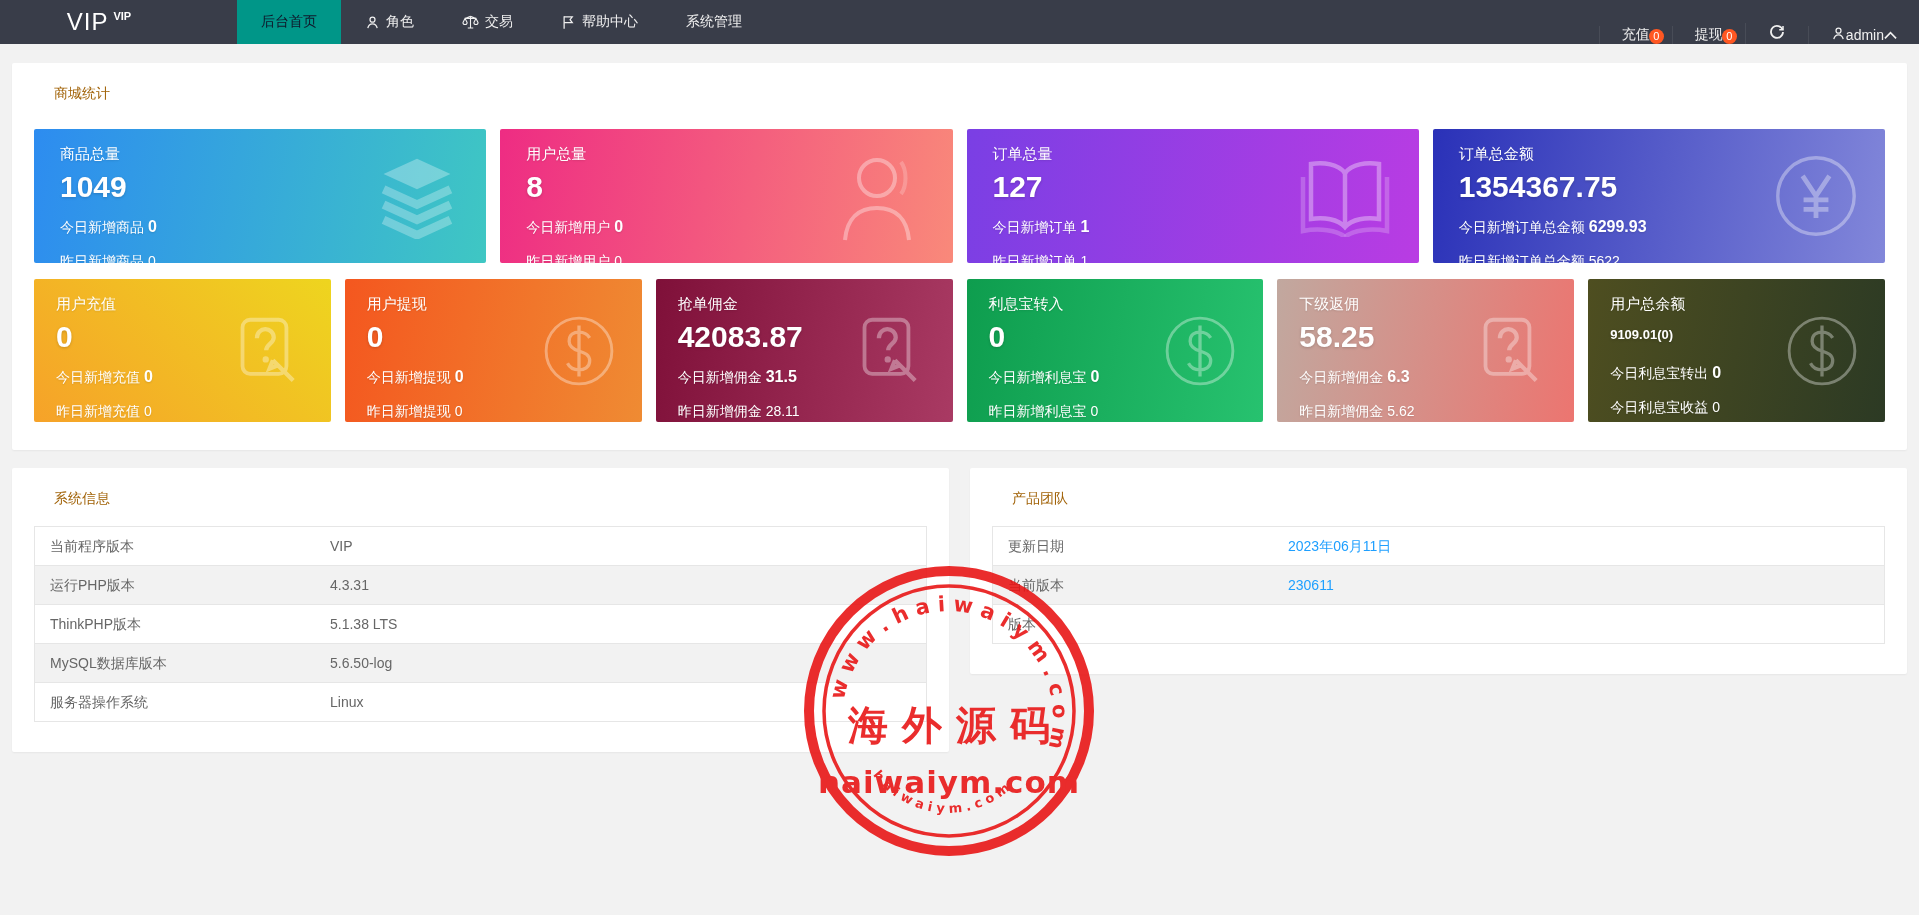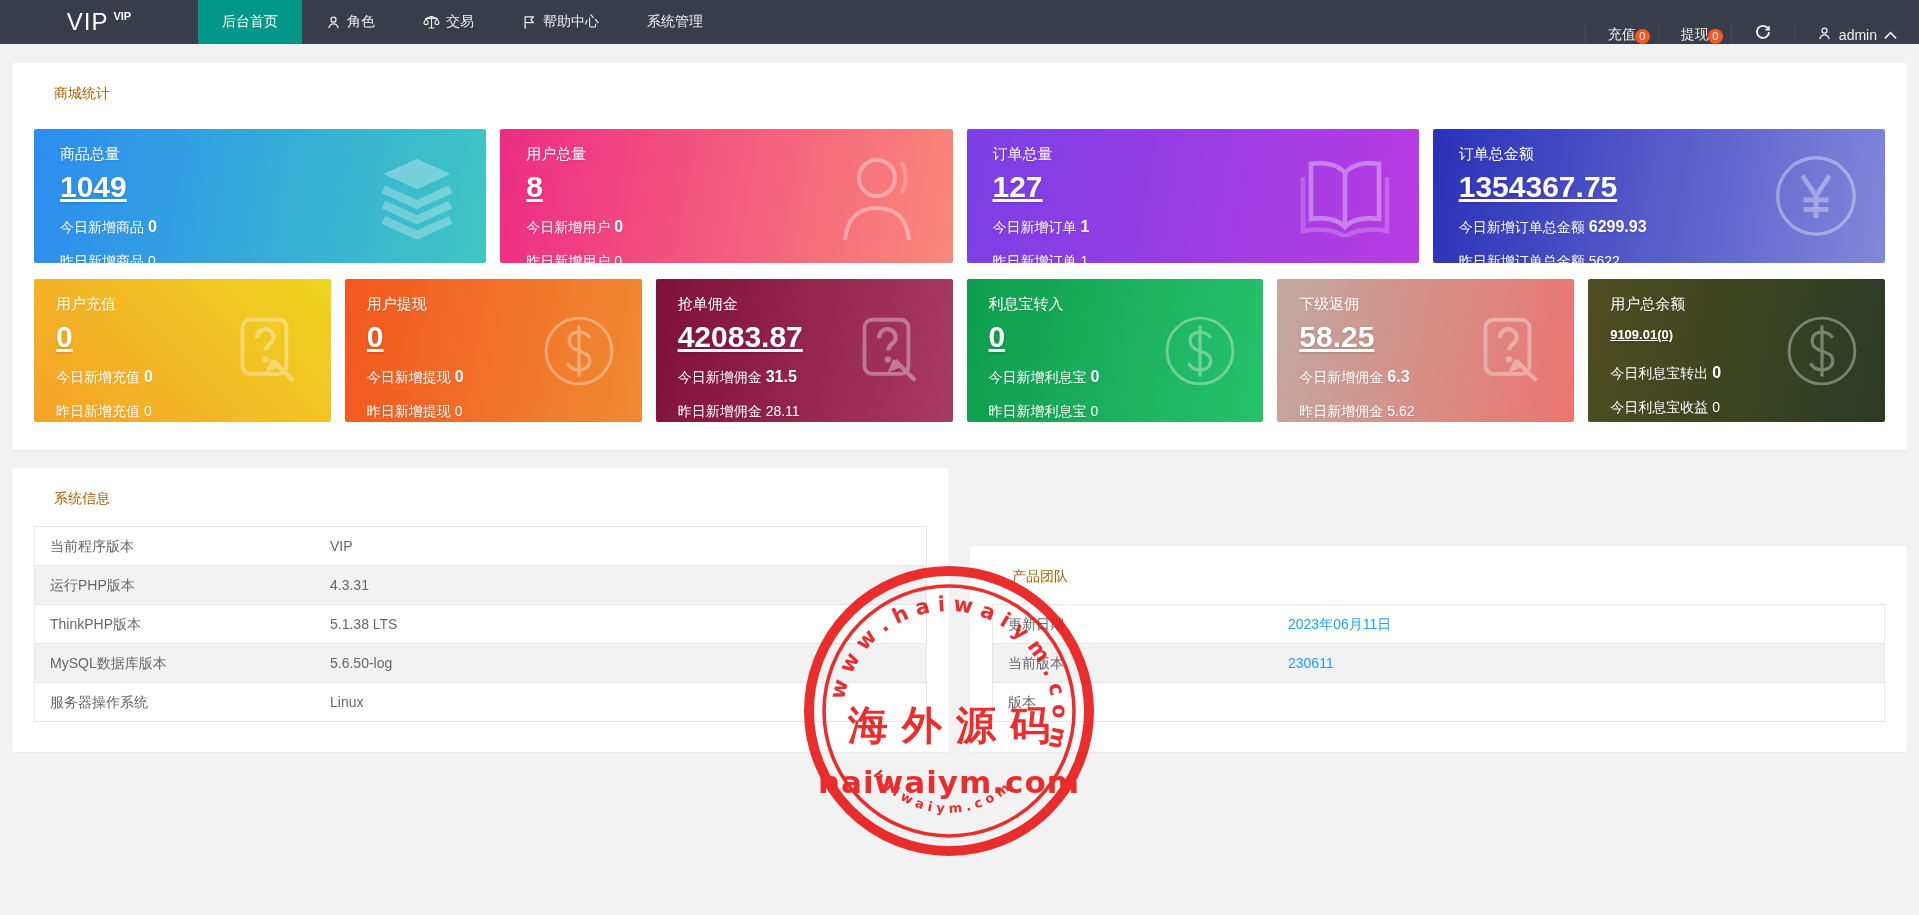--- a/index.html
+++ b/index.html
@@ -6,50 +6,50 @@
   html,body { width:1919px; height:915px; overflow:hidden; }
   body { background:#f2f2f2; font-family:"Liberation Sans","DejaVu Sans",sans-serif; font-size:14px; color:#333; position:relative; }
 
   
   .navbar { height:44px; background:#393D49; display:flex; align-items:stretch; color:#fff; }
   .logo { width:198px; display:flex; align-items:center; justify-content:center; color:#fff; }
   .logo .big { font-size:24px; font-weight:400; letter-spacing:1px; }
   .logo sup { font-size:11px; font-weight:bold; margin-left:5px; position:relative; top:-6px; }
   .nav-left { display:flex; align-items:stretch; }
   .nav-item { display:flex; align-items:center; gap:6px; padding:0 24px; color:#f0f0f0; cursor:pointer; font-size:14px; }
-  .nav-item.active { background:#009688; color:#ffffff; }
+  .nav-item.active { background:#009688; color:#0f172a;margin-left:39px; }
   .nav-item svg { display:block; }
   .nav-right { margin-left:auto; display:flex; align-items:flex-end; }
   .nav-right .nav-cell { position:relative; display:flex; align-items:center; padding:0 22px; border-left:1px solid rgba(255,255,255,.08); cursor:pointer; color:#f0f0f0; }
   .badge { position:absolute; top:3px; right:8px; background:#FF5722; color:#fff; font-size:11px; line-height:15px; min-width:15px; text-align:center; border-radius:8px; padding:0 4px; }
-  .user-cell { gap:7px; }
+  .user-cell { }
 
   
   .panel { background:#fff; border-radius:2px; box-shadow:0 1px 2px rgba(0,0,0,.05); }
   .panel-title { font-size:14px; color:#a16207;margin-left:20px; }
   .stats-panel { margin:19px 12px 0 12px; padding:22px 22px 28px 22px; }
   .stats-panel .panel-title { margin-bottom:26px; }
 
   .cards-row { display:grid; gap:14px; }
   .row1 { grid-template-columns:repeat(4,1fr); margin-bottom:16px; }
   .row2 { grid-template-columns:repeat(6,1fr); }
   .stat-card { position:relative; color:#fff; padding:16px 0 14px 26px; overflow:hidden; border-radius:2px; }
   .row1 .stat-card { height:134px; }
   .row2 .stat-card { height:143px; padding-left:22px; }
   .stat-card .c-title { font-size:15px; margin-bottom:6px; text-shadow:0 1px 2px rgba(0,0,0,.12); }
-  .stat-card .c-value { font-size:30px; font-weight:bold; line-height:34px; margin-bottom:6px; text-shadow:0 1px 3px rgba(0,0,0,.18);text-decoration:underline; }
+  .stat-card .c-value { font-size:30px; font-weight:bold; line-height:34px; margin-bottom:6px; text-shadow:0 1px 3px rgba(0,0,0,.18); }
   .stat-card .c-value.compact { font-size:13px; line-height:30px; }
   .stat-card .c-line { font-size:14px; line-height:34px; text-shadow:0 1px 2px rgba(0,0,0,.12); }
   .stat-card .c-line b { font-size:16px; margin-left:4px; }
   .stat-card .c-line span.plain { margin-left:4px; }
   .big-icon { position:absolute; right:26px; top:50%; transform:translateY(-50%); opacity:.35; }
   .big-icon svg { display:block; }
 
   
-  .bottom-wrap { display:flex; align-items:flex-end; gap:21px; margin:18px 12px 0 12px; }
+  .bottom-wrap { display:flex; align-items:flex-start; gap:21px; margin:18px 12px 0 12px; }
   .info-panel { flex:1; padding:22px 22px 30px 22px; }
   .info-panel .panel-title { margin-bottom:18px; }
   .info-table { border:1px solid #e6e6e6; }
   .info-row { display:flex; border-bottom:1px solid #e6e6e6; }
   .info-row:last-of-type { border-bottom:none; }
   .info-table div.info-row:nth-of-type(even) { background:#f2f2f2; }
   .info-label { width:280px; padding:10px 15px; color:#666; line-height:18px; }
   .info-value { flex:1; padding:10px 15px; color:#666; line-height:18px; }
   .info-value.link { color:#1E9FFF; }
 

